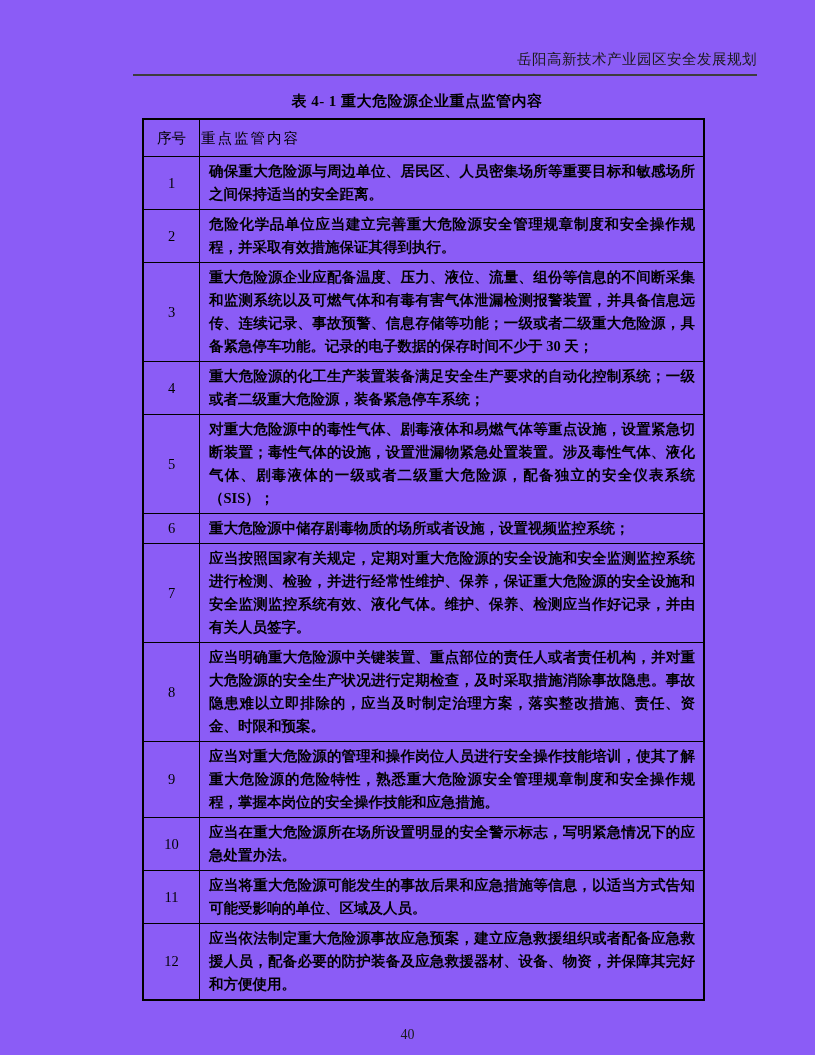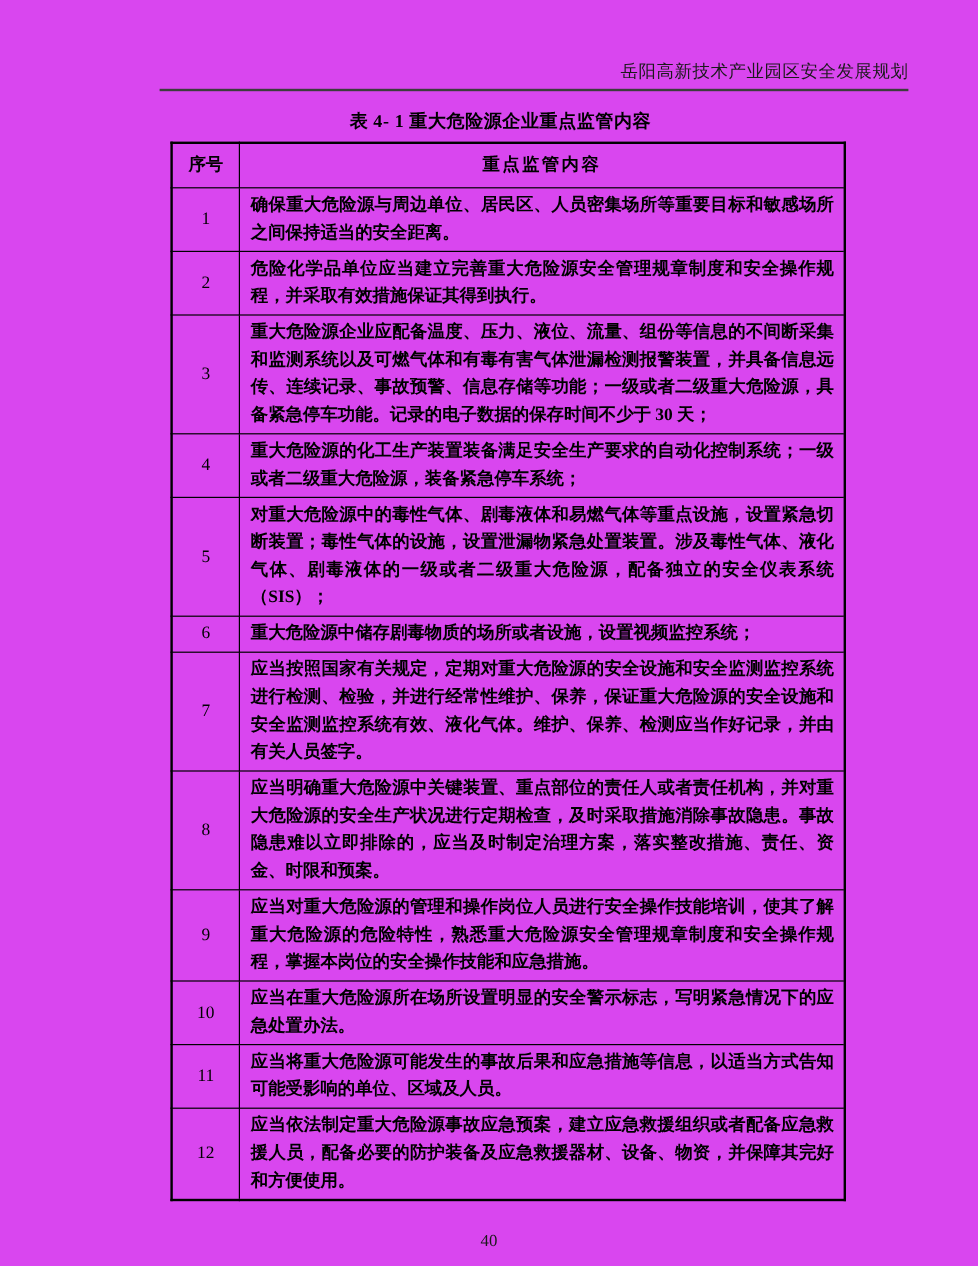--- a/index.html
+++ b/index.html
@@ -4,21 +4,21 @@
 <style>
   html, body {
     margin: 0;
     padding: 0;
     background: #ffffff;
   }
   .page {
     position: relative;
     width: 815px;
     height: 1055px;
-    background: #d946ef;
+    background: #8b5cf6;
     font-family: "Liberation Serif", "DejaVu Serif", serif;
     color: #000000;
     overflow: hidden;
   }
   .header {
     margin: 50px 58px 0 133px;
     padding-bottom: 5px;
     border-bottom: 2px solid #3d3d3d;
     text-align: right;
     font-size: 14.5px;
@@ -46,27 +46,27 @@
     font-size: 14.5px;
     line-height: 23px;
     vertical-align: middle;
   }
   th.col-num, td.col-num {
     width: 51px;
     text-align: center;
     padding: 2px 2px;
   }
   th.col-content {
-    text-align: center;
+    text-align: left;
     font-weight: normal;
     letter-spacing: 2px;
   }
   table.main-table th {
     height: 32px;
-    font-weight: bold;
+    font-weight: normal;
   }
   td.col-content {
     padding: 3px 8px 3px 9px;
     text-align: justify;
     text-justify: inter-character;
     font-weight: bold;
   }
   .footer {
     margin-top: 26px;
     width: 100%;

